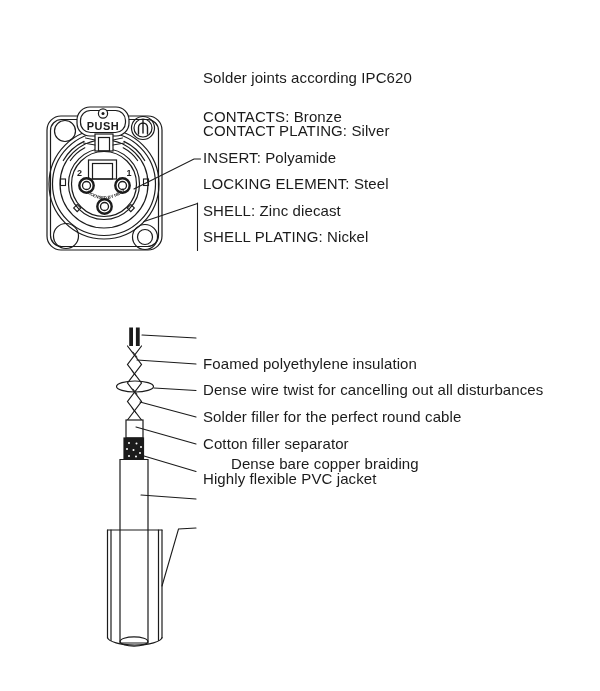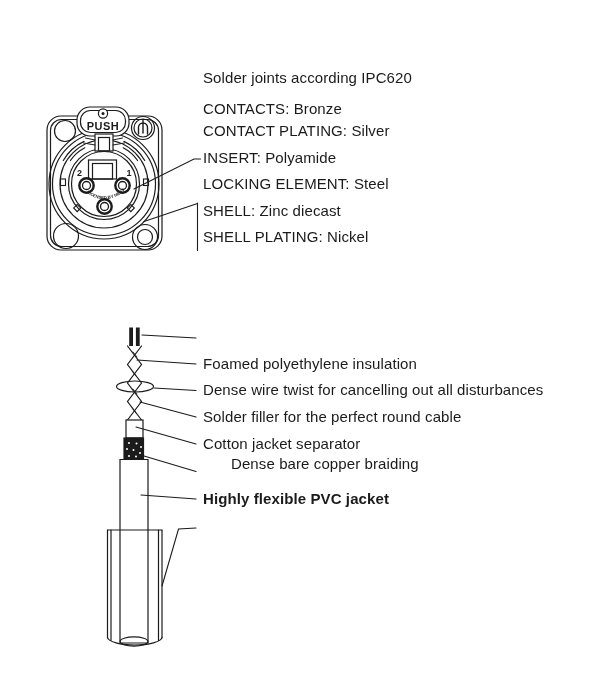--- a/index.html
+++ b/index.html
@@ -15,25 +15,25 @@
     position:absolute;
     left:203px;
     height:18px;
     line-height:18px;
     font-size:15px;
     color:#1b1b1b;
     white-space:nowrap;
     letter-spacing:0.1px;
   }
   
-  .spec-0{top:42px;}  .spec-1{top:69px;}  .spec-2{top:100px;}  .spec-3{top:122px;}
+  .spec-0{top:42px;}  .spec-1{top:69px;}  .spec-2{top:108px;}  .spec-3{top:122px;}
   .spec-4{top:149px;} .spec-5{top:175px;} .spec-6{top:202px;} .spec-7{top:228px;}
   
   .cab-0{top:329px;} .cab-1{top:355px;} .cab-2{top:381px;} .cab-3{top:408px;}
-  .cab-4{top:435px;} .cab-5{top:455px;margin-left:28px;} .cab-6{top:490px;font-weight:bold;} .cab-7{top:518px;}
+  .cab-4{top:435px;} .cab-5{top:455px;margin-left:28px;} .cab-6{top:470px;} .cab-7{top:518px;}
 </style>
 </head>
 <body>
 
 <div id="stage">
 
   <svg id="artwork" viewBox="0 0 600 691" xmlns="http://www.w3.org/2000/svg">
 
     <g stroke="#1b1b1b" fill="none" stroke-width="1.2" stroke-linecap="round">
 
@@ -186,17 +186,17 @@
   <div class="label spec-2">CONTACTS: Bronze</div>
   <div class="label spec-3">CONTACT PLATING: Silver</div>
   <div class="label spec-4">INSERT: Polyamide</div>
   <div class="label spec-5">LOCKING ELEMENT: Steel</div>
   <div class="label spec-6">SHELL: Zinc diecast</div>
   <div class="label spec-7">SHELL PLATING: Nickel</div>
 
   <div class="label cab-1">Foamed polyethylene insulation</div>
   <div class="label cab-2">Dense wire twist for cancelling out all disturbances</div>
   <div class="label cab-3">Solder filler for the perfect round cable</div>
-  <div class="label cab-4">Cotton jacket separator</div>
+  <div class="label cab-4">Cotton filler separator</div>
   <div class="label cab-5">Dense bare copper braiding</div>
   <div class="label cab-6">Highly flexible PVC jacket</div>
 
 </div>
 
 </body></html>

